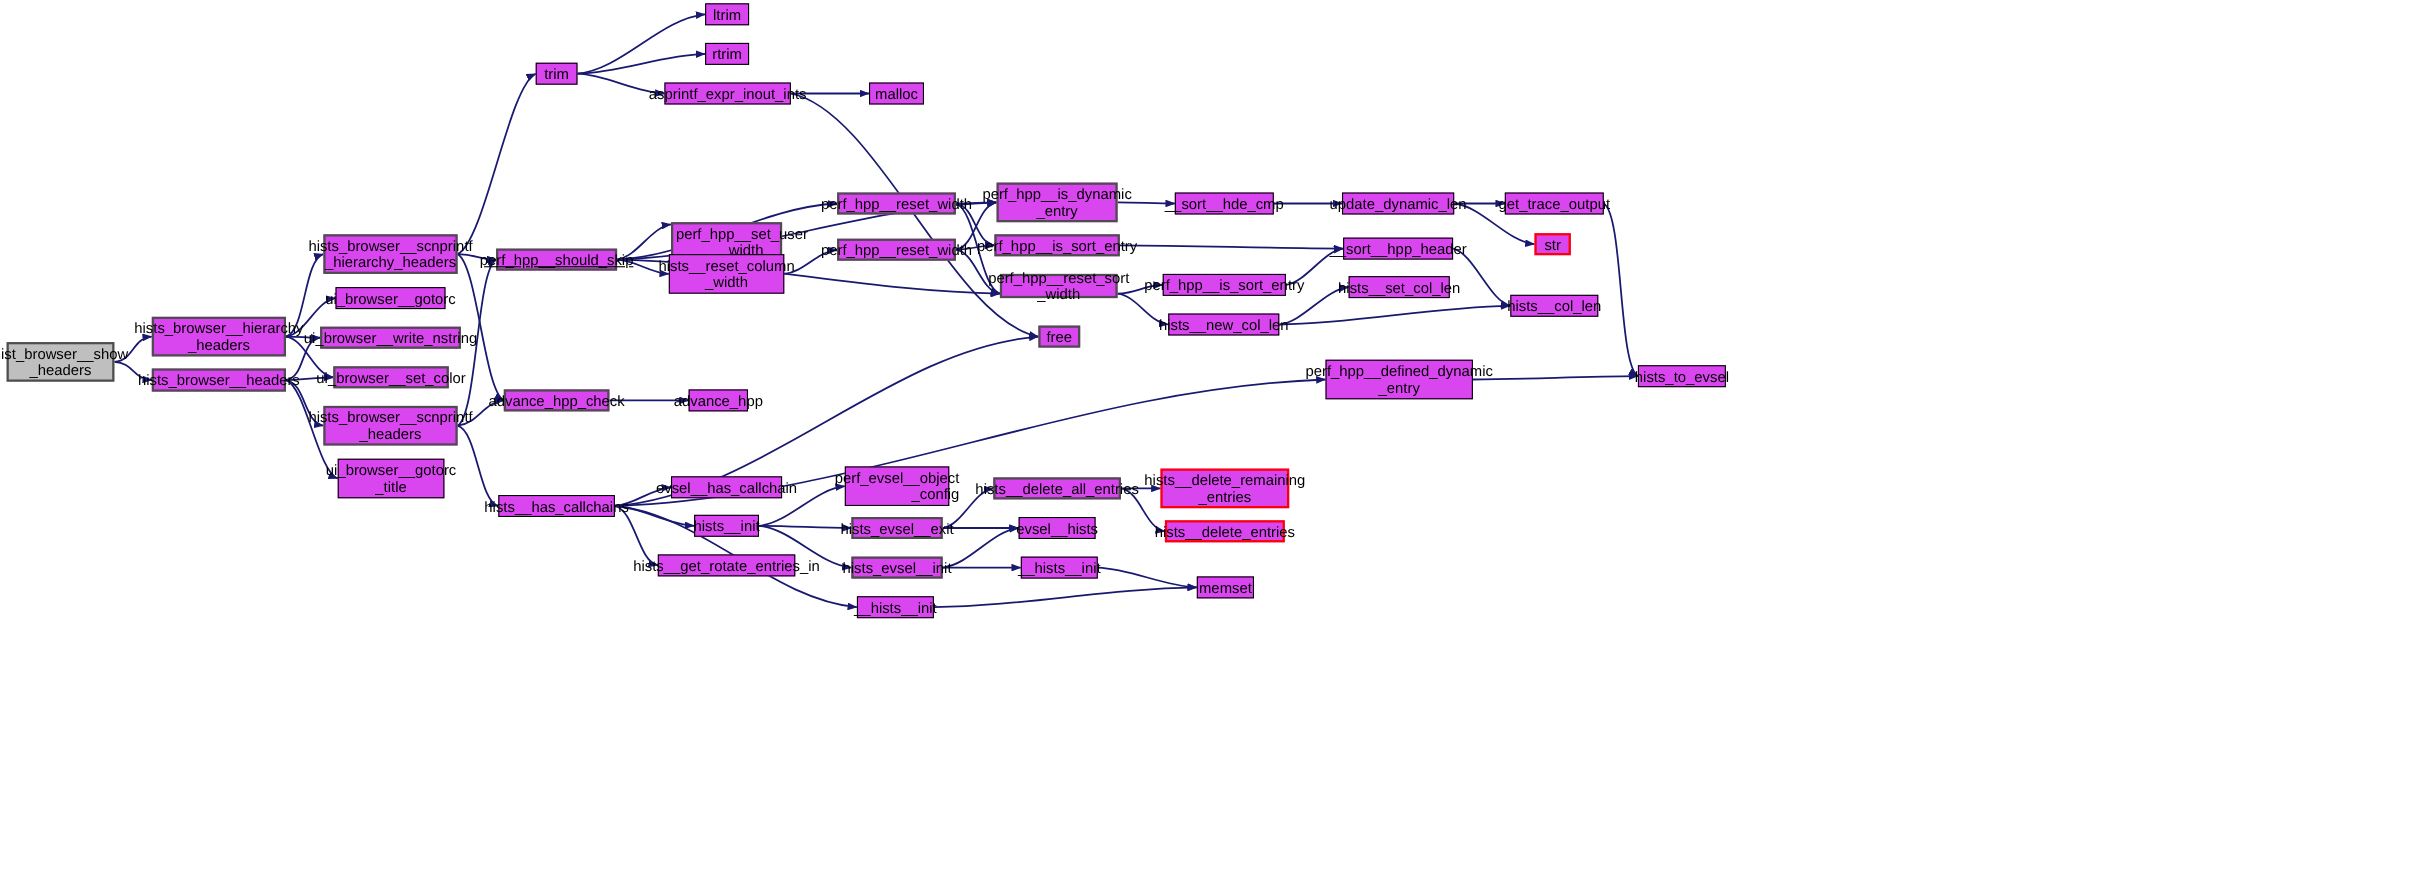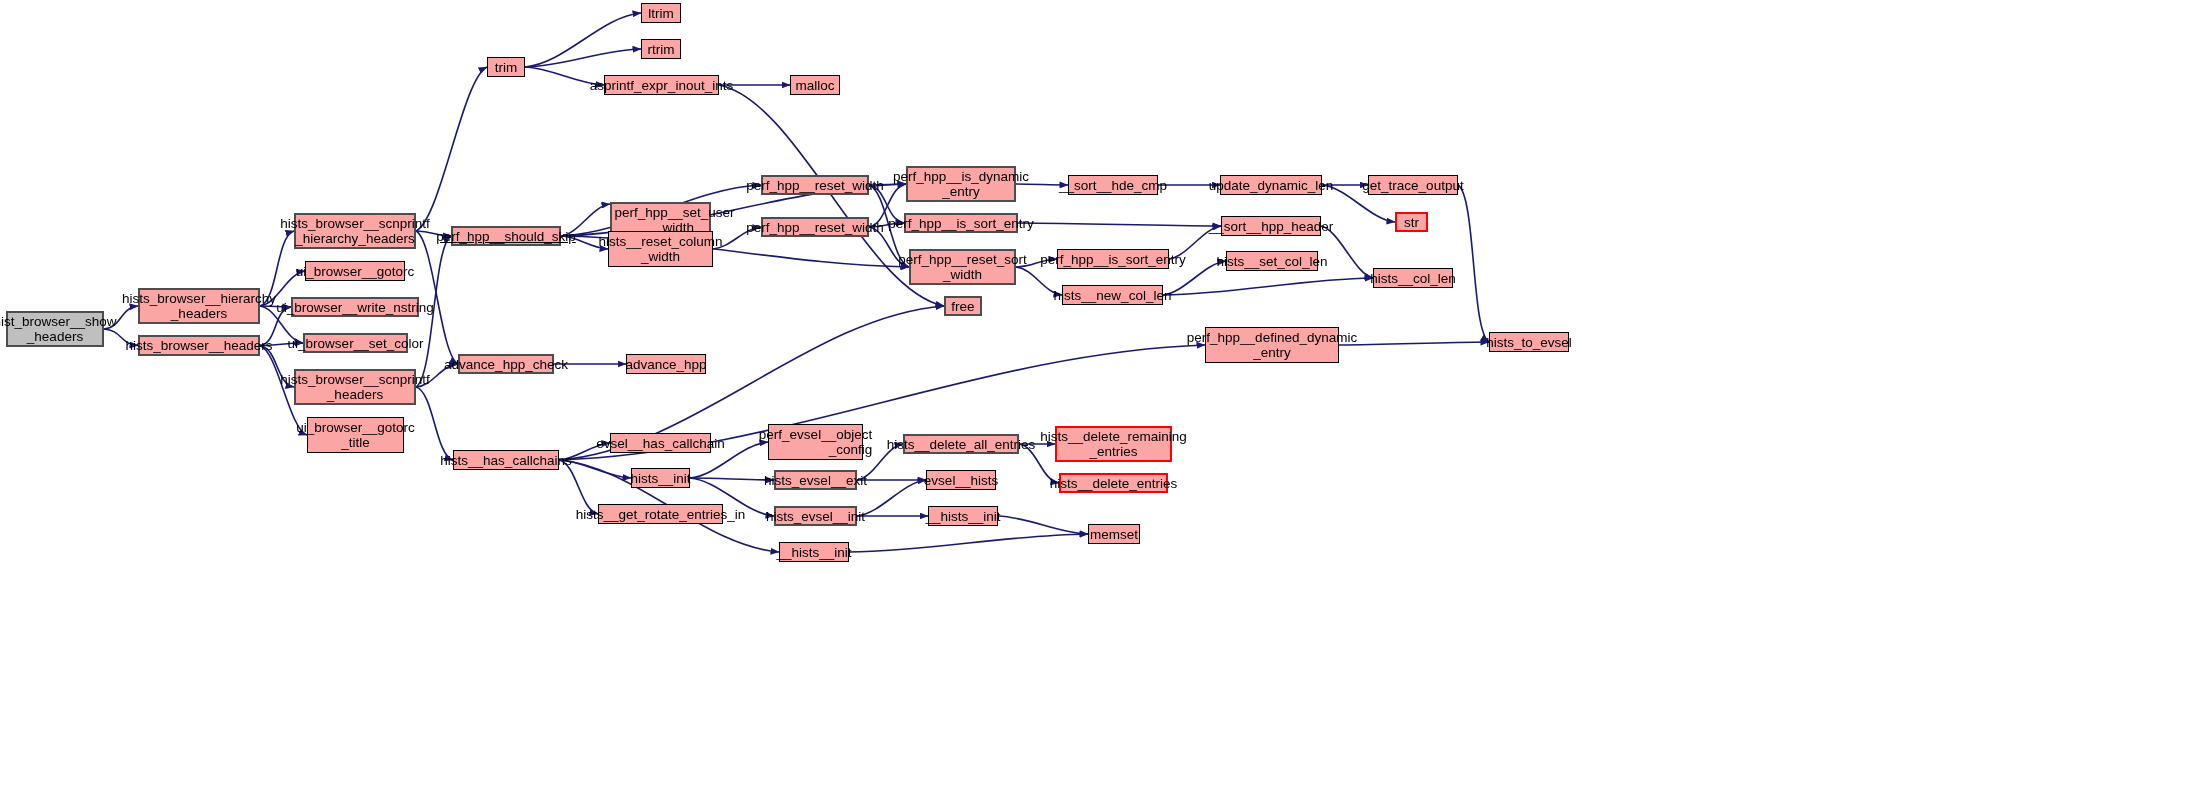--- a/index.html
+++ b/index.html
@@ -24,21 +24,21 @@
     height: 796px;
     pointer-events: none;
   }
   .node {
     position: absolute;
     box-sizing: border-box;
     display: flex;
     align-items: center;
     justify-content: center;
     text-align: center;
-    background: #fca5a5;
+    background: #d946ef;
     border: 1px solid #000000;
     color: #000000;
     font-size: 13.5px;
     line-height: 15px;
     white-space: pre-line;
     padding: 0 4px;
     z-index: 5;
   }
   .node.thick {
     border: 2px solid #4d4d4d;
@@ -147,27 +147,27 @@
       <div class="node" style="left: 641px; top: 3px; width: 40px; height: 20px;">ltrim</div>
       <div class="node" style="left: 641px; top: 39px; width: 40px; height: 20px;">rtrim</div>
       <div class="node" style="left: 604px; top: 75px; width: 115px; height: 20px;">asprintf_expr_inout_ints</div>
       <div class="node" style="left: 790px; top: 75px; width: 50px; height: 20px; text-align: center;">malloc</div>
       <div class="node thick" style="left: 451px; top: 226px; width: 110px; height: 20px; text-decoration: underline;">perf_hpp__should_skip</div>
       <div class="node thick" style="left: 610px; top: 202px; width: 101px; height: 36px; padding-left: 32px;">perf_hpp__set_user
 _width</div>
       <div class="node" style="left: 608px; top: 231px; width: 105px; height: 36px;">hists__reset_column
 _width</div>
       <div class="node thick" style="left: 458px; top: 354px; width: 96px; height: 20px;">advance_hpp_check</div>
-      <div class="node" style="left: 626px; top: 354px; width: 80px; height: 20px;">advance_hpp</div>
+      <div class="node" style="left: 626px; top: 354px; width: 54px; height: 20px;">advance_hpp</div>
       <div class="node thick" style="left: 761px; top: 175px; width: 108px; height: 20px;">perf_hpp__reset_width</div>
       <div class="node thick" style="left: 761px; top: 217px; width: 108px; height: 20px;">perf_hpp__reset_width</div>
       <div class="node thick" style="left: 906px; top: 166px; width: 110px; height: 36px;">perf_hpp__is_dynamic
 _entry</div>
       <div class="node thick" style="left: 904px; top: 213px; width: 114px; height: 20px;">perf_hpp__is_sort_entry</div>
-      <div class="node thick" style="left: 909px; top: 249px; width: 107px; height: 36px;">perf_hpp__reset_sort
+      <div class="node thick" style="left: 909px; top: 249px; width: 107px; height: 22px;">perf_hpp__reset_sort
 _width</div>
       <div class="node thick" style="left: 944px; top: 296px; width: 38px; height: 20px;">free</div>
       <div class="node" style="left: 1068px; top: 175px; width: 90px; height: 20px;">__sort__hde_cmp</div>
       <div class="node" style="left: 1057px; top: 249px; width: 112px; height: 20px;">perf_hpp__is_sort_entry</div>
       <div class="node" style="left: 1062px; top: 285px; width: 101px; height: 20px;">hists__new_col_len</div>
       <div class="node" style="left: 1220px; top: 175px; width: 102px; height: 20px;">update_dynamic_len</div>
       <div class="node" style="left: 1221px; top: 216px; width: 100px; height: 20px;">__sort__hpp_header</div>
       <div class="node" style="left: 1226px; top: 251px; width: 92px; height: 20px;">hists__set_col_len</div>
       <div class="node" style="left: 1368px; top: 175px; width: 90px; height: 20px;">get_trace_output</div>
       <div class="node red" style="left: 1395px; top: 212px; width: 33px; height: 20px;">str</div>

